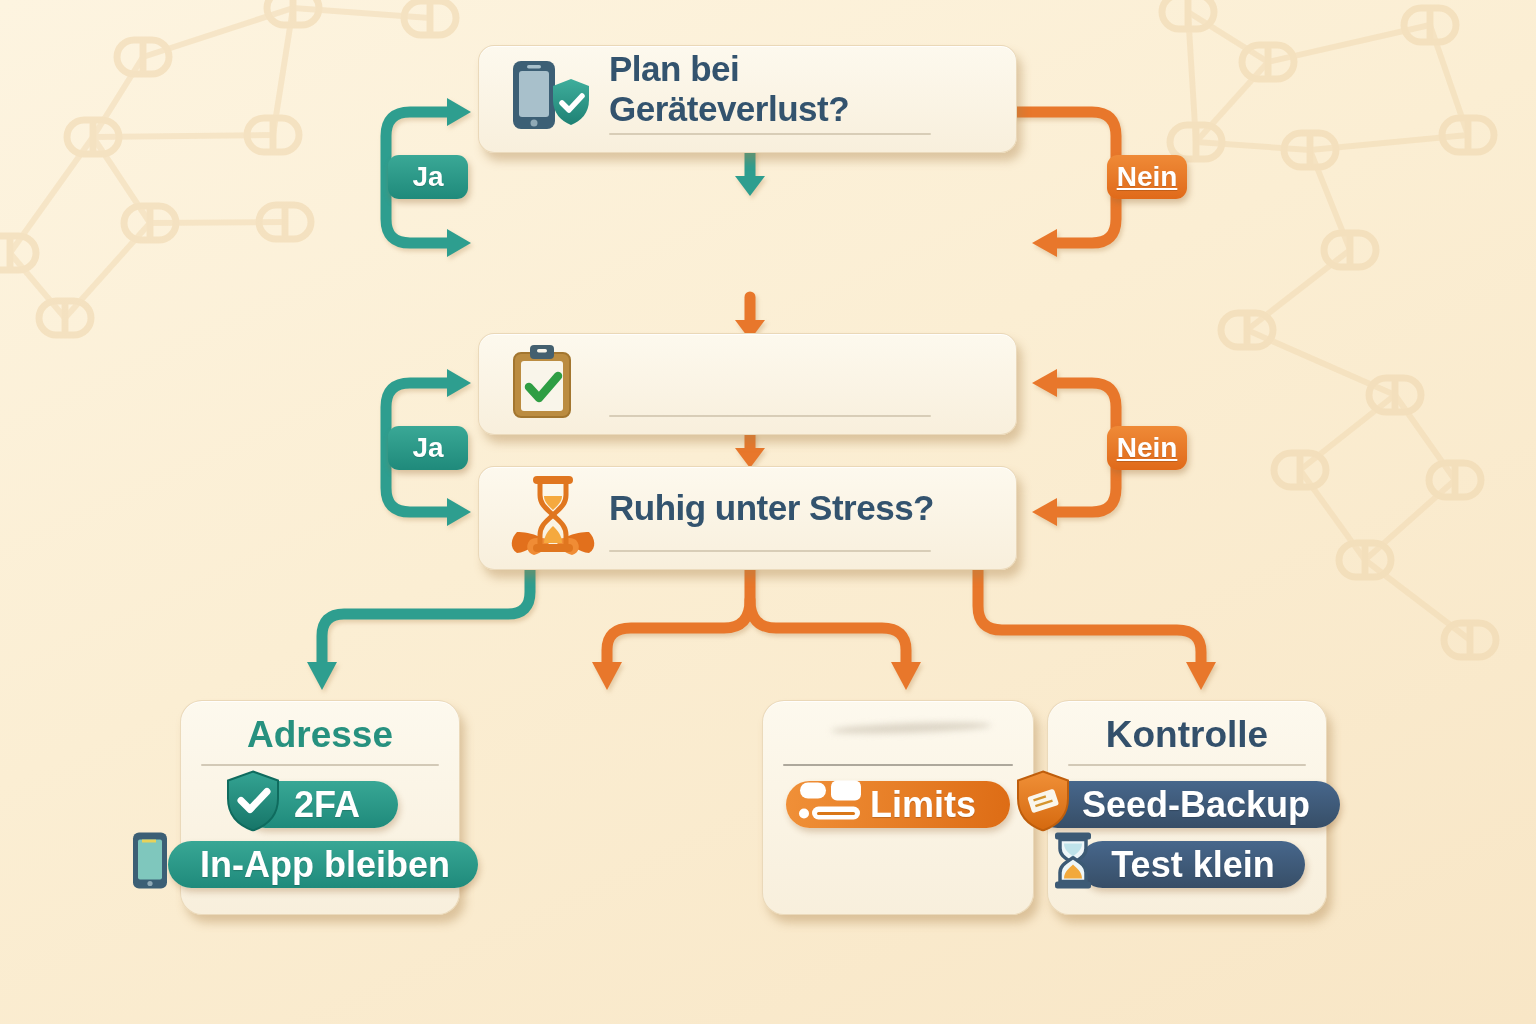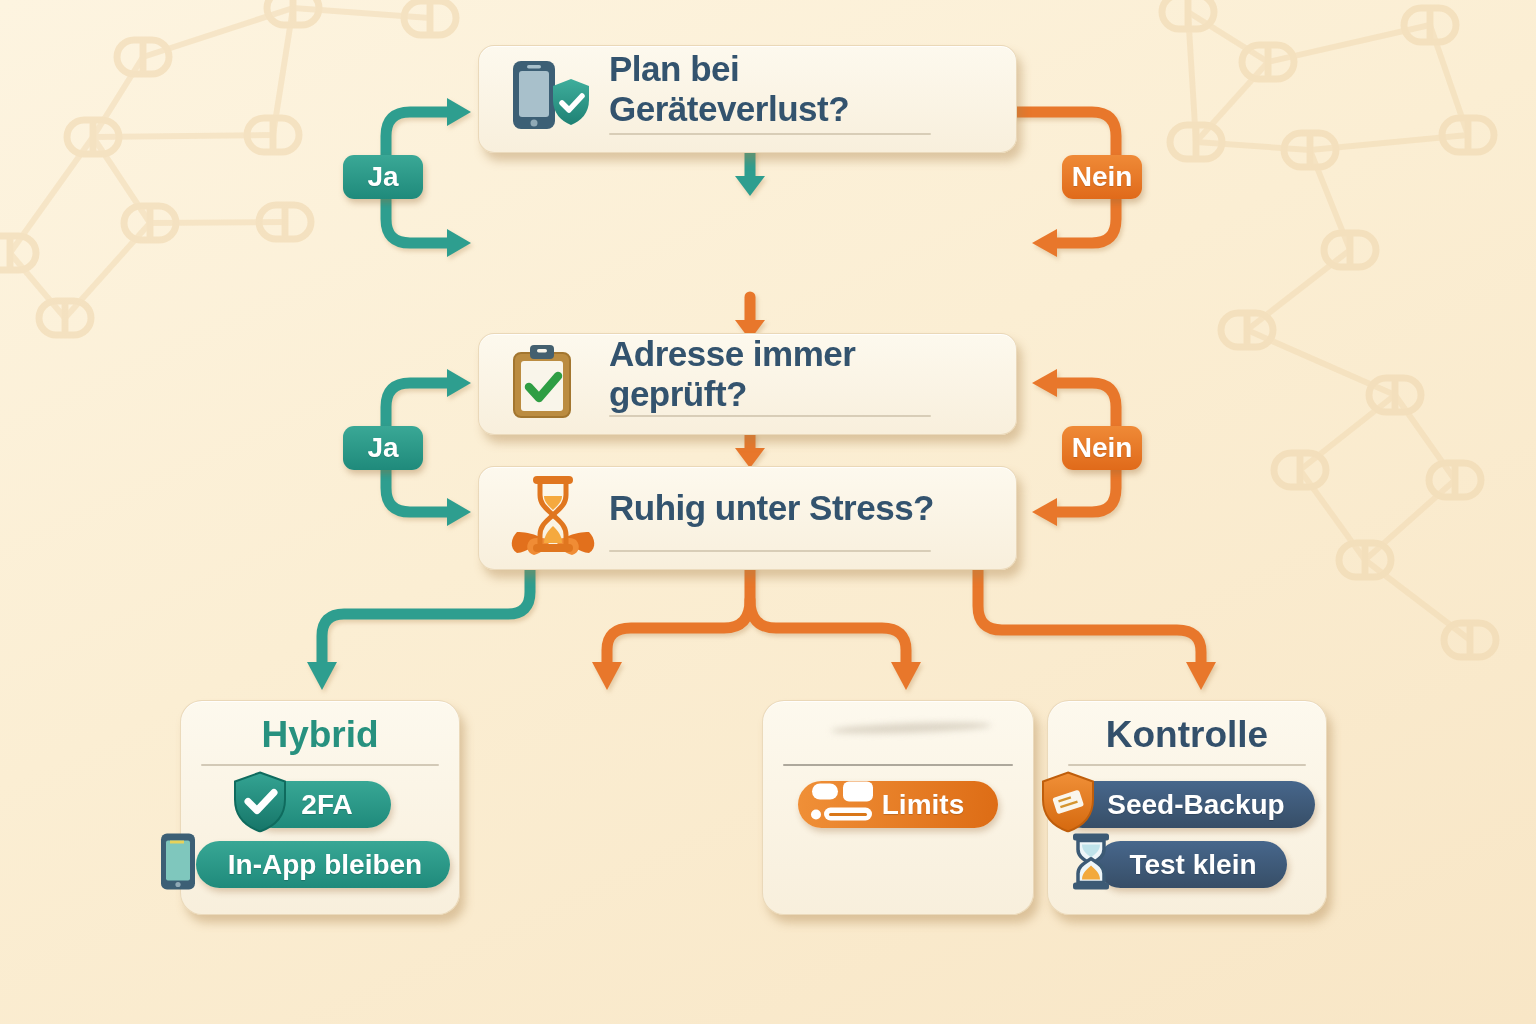--- a/index.html
+++ b/index.html
@@ -29,23 +29,24 @@
   .qdivider { position:absolute; left:130px; right:85px; bottom:17px; height:2px;
     background:rgba(163,146,118,.38); border-radius:1px; }
 
   
   .badge {
     position:absolute; width:80px; height:44px; border-radius:11px; z-index:4;
     display:flex; align-items:center; justify-content:center;
     color:#fff; font-size:28px; font-weight:bold;
     box-shadow:2px 4px 6px rgba(150,100,50,.35);
     text-shadow:0 1px 1px rgba(0,0,0,.15);
+    margin-left:45px;
   }
   .badge.teal   { background:linear-gradient(180deg,#3aa896,#1f8a7b); }
-  .badge.orange { background:linear-gradient(180deg,#ef8a37,#e06a1a); }
+  .badge.orange { background:linear-gradient(180deg,#ef8a37,#e06a1a);text-decoration:underline; }
 
   
   .card {
     position:absolute; top:700px; height:213px;
     background:linear-gradient(180deg,#fdf9ee,#f8efdc);
     border:1px solid rgba(230,210,175,.8);
     border-radius:22px;
     box-shadow:5px 8px 10px rgba(172,128,73,.38), inset 0 1px 0 rgba(255,255,255,.85);
     z-index:3;
   }
@@ -54,21 +55,21 @@
   .title-orange { color:#e8772b; }
   .title-navy   { color:#33506b; }
   .card-divider { margin:8px 20px 0; height:2px; background:rgba(150,134,108,.4); border-radius:1px; }
   .card-divider.dark { background:rgba(96,90,80,.5); height:2px; }
   .smudge { position:absolute; top:22px; left:68px; width:160px; height:10px;
     background:rgba(190,180,162,.5); border-radius:50%; filter:blur(3px); transform:rotate(-2deg); }
   .pill-area { margin-top:15px; display:flex; flex-direction:column; align-items:center; gap:13px; }
   .pill {
     position:relative; height:47px; border-radius:24px;
     display:flex; align-items:center;
-    color:#fff; font-weight:bold; font-size:28px; white-space:nowrap;
+    color:#fff; font-weight:bold; font-size:36px; white-space:nowrap;
     box-shadow:2px 4px 6px rgba(150,100,50,.3);
     text-shadow:0 1px 1px rgba(0,0,0,.18);
   }
   .pill.teal   { background:linear-gradient(180deg,#38a795,#1f8a7b); }
   .pill.orange { background:linear-gradient(100deg,#f09038,#dd6c15); }
   .pill.navy   { background:linear-gradient(180deg,#47678c,#374e67); }
   .pill-icon { position:absolute; top:50%; transform:translateY(-50%); }
   .p-2fa       { padding:0 38px 0 52px; }
   .p-inapp     { padding:0 28px 0 32px; margin-left:6px; }
   .p-whitelist { padding:0 36px 0 62px; }
@@ -208,21 +209,20 @@
   <div class="qbox" style="top:333px; height:100px;">
     <span class="qicon">
       <svg width="66" height="78" viewBox="0 0 66 78">
         <rect x="5" y="10" width="56" height="64" rx="7" fill="#bb8c41" stroke="#a3762f" stroke-width="2"></rect>
         <rect x="12" y="18" width="42" height="50" rx="3" fill="#f9f5ea"></rect>
         <rect x="21" y="2" width="24" height="14" rx="4" fill="#44606f"></rect>
         <rect x="28" y="6" width="10" height="3.5" rx="1.75" fill="#f9f5ea"></rect>
         <path d="M20,44 l10,11 l19,-22" stroke="#2f9e44" stroke-width="8.5" fill="none" stroke-linecap="round" stroke-linejoin="round"></path>
       </svg>
     </span>
-    <div class="qlabel">Adresse immer geprüft?</div>
     <div class="qdivider"></div>
   </div>
 
   <div class="qbox" style="top:466px; height:102px;">
     <span class="qicon">
       <svg width="88" height="84" viewBox="0 0 88 84">
         <path d="M8,58 C2,64 0,74 8,79 C18,78 27,72 31,63 C23,59 14,58 8,58Z" fill="#e2701c"></path>
         <path d="M80,58 C86,64 88,74 80,79 C70,78 61,72 57,63 C65,59 74,58 80,58Z" fill="#e2701c"></path>
         <path d="M21,66 C16,72 18,79 25,81 C33,79 39,73 41,66 C33,63 26,63 21,66Z" fill="#f08c35"></path>
         <path d="M67,66 C72,72 70,79 63,81 C55,79 49,73 47,66 C55,63 62,63 67,66Z" fill="#f08c35"></path>
@@ -237,21 +237,21 @@
     <div class="qlabel">Ruhig unter Stress?</div>
     <div class="qdivider"></div>
   </div>
 
   <div class="badge teal" style="left:343px; top:155px;">Ja</div>
   <div class="badge orange" style="left:1062px; top:155px;">Nein</div>
   <div class="badge teal" style="left:343px; top:426px;">Ja</div>
   <div class="badge orange" style="left:1062px; top:426px;">Nein</div>
 
   <div class="card" style="left:180px; width:278px;">
-    <div class="card-title title-teal">Hybrid</div>
+    <div class="card-title title-teal">Adresse</div>
     <div class="card-divider"></div>
     <div class="pill-area">
       <div class="pill teal p-2fa">
         <span class="pill-icon il-shield">
           <svg width="58" height="62" viewBox="0 0 58 62">
             <defs>
                 <linearGradient id="tg2" x1="0" y1="0" x2="0" y2="1">
               <stop offset="0" stop-color="#34a493"></stop>
                   <stop offset="1" stop-color="#167568"></stop>
             </linearGradient>

